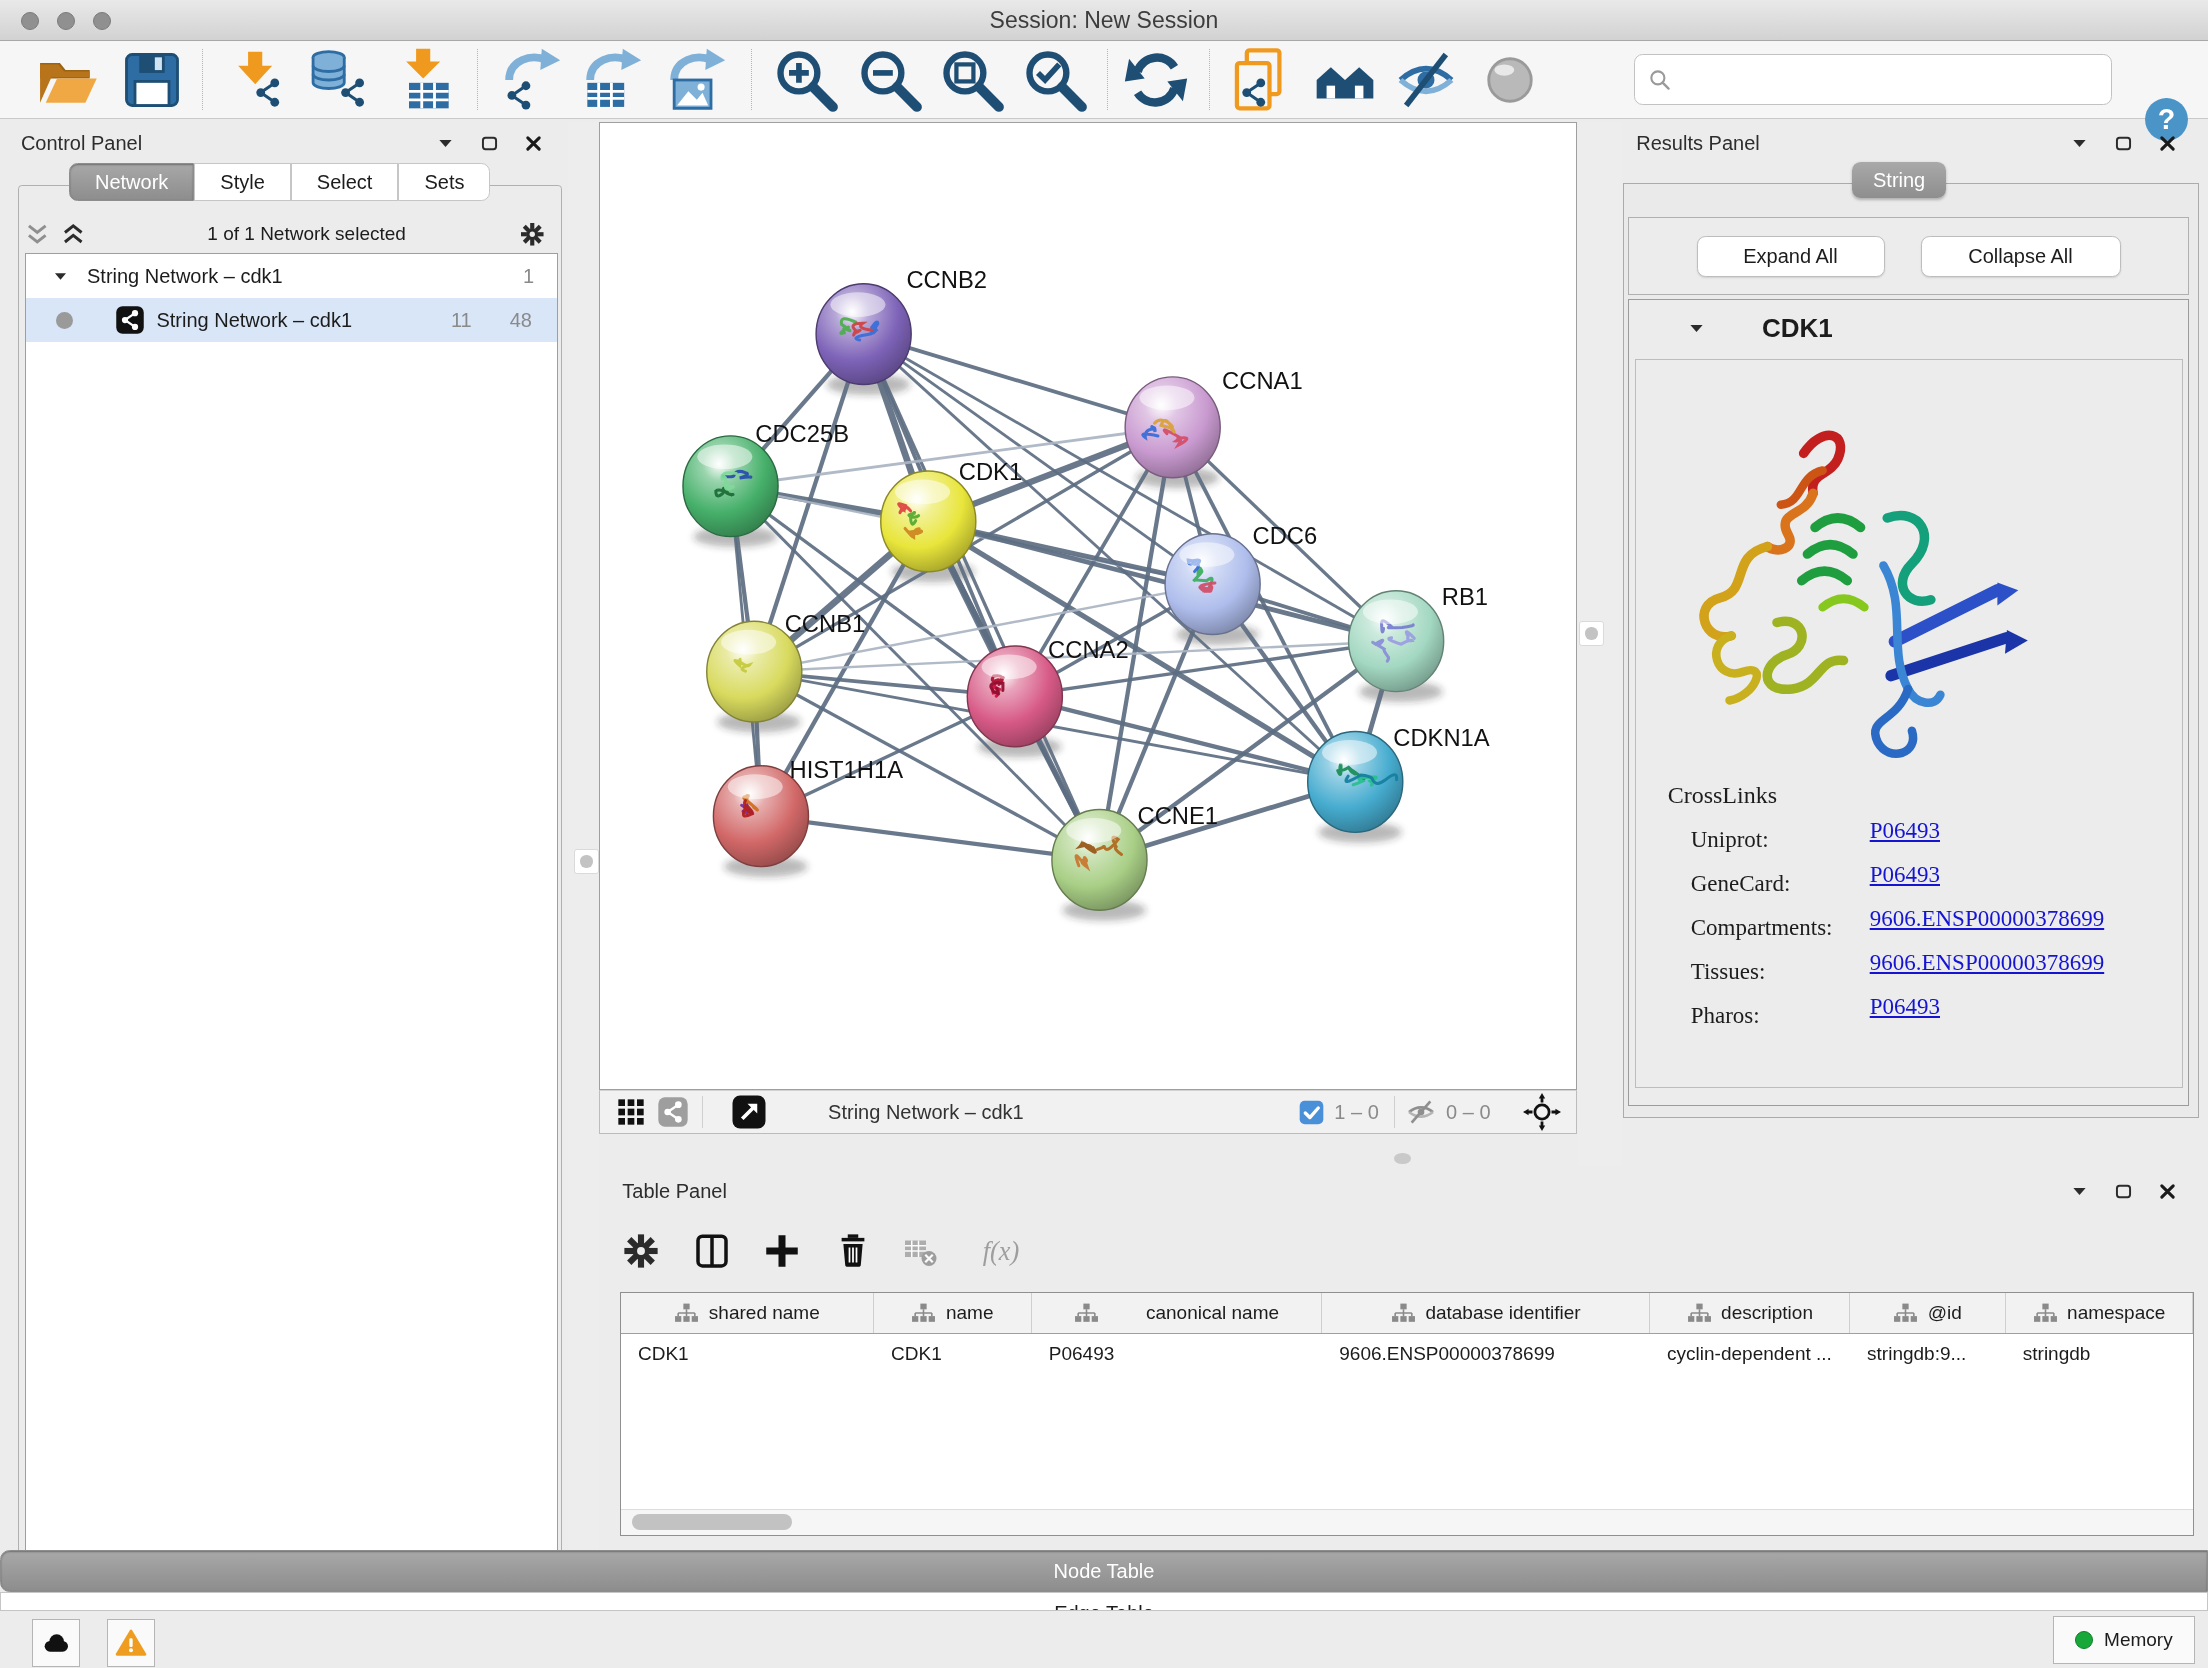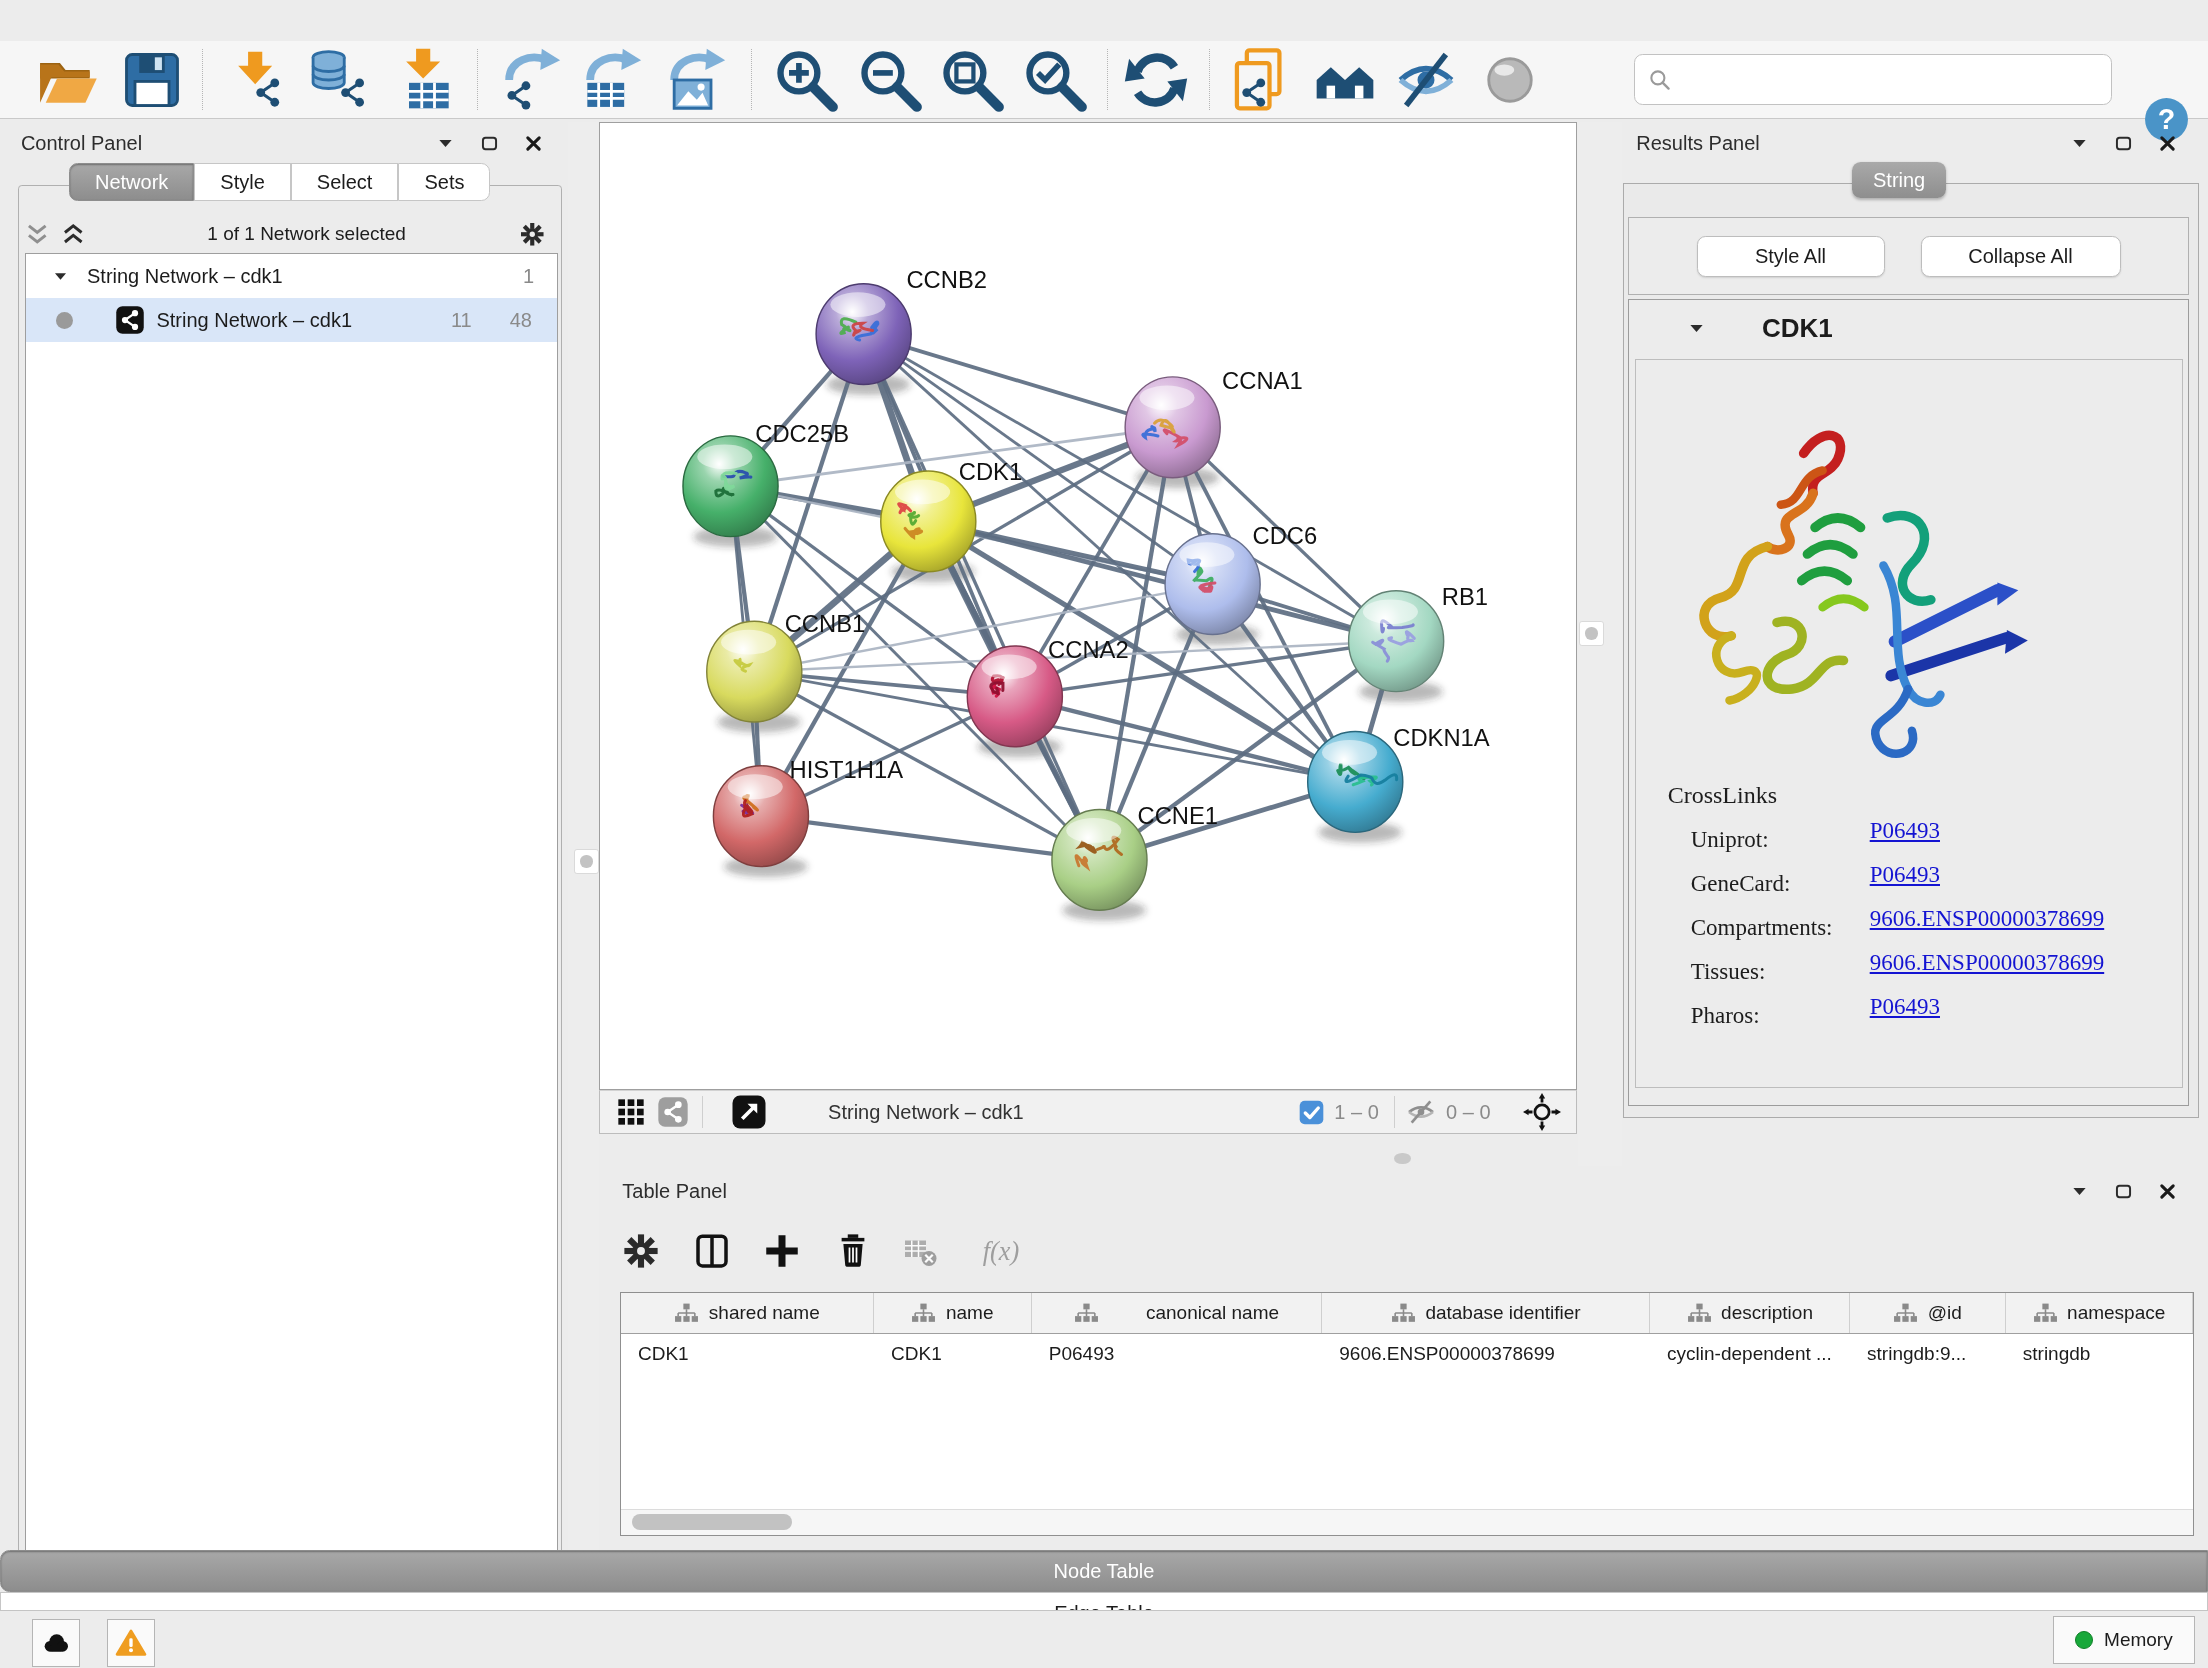--- a/index.html
+++ b/index.html
@@ -114,20 +114,26 @@
   .sb-btn .icon{width:32px;height:32px;}
   .memory{position:absolute;right:13.3px;top:4.8px;height:46px;background:#fafafa;border:1px solid #b5b5b5;
     display:flex;align-items:center;padding:0 21px;font-size:19px;gap:11.4px;}
   .memdot{width:16px;height:16px;border-radius:50%;background:#18a83a;border:1px solid #108028;}
 </style>
 </head>
 <body>
 
 <div id="app">
 
+  <div class="titlebar">
+    <span class="tl" style="left:21px"></span>
+    <span class="tl" style="left:57px"></span>
+    <span class="tl" style="left:93px"></span>
+    <div class="wtitle">Session: New Session</div>
+  </div>
 
   <div class="toolbar" id="toolbar">
     <div class="searchbox">
       <span class="sic icon">
           <svg viewBox="0 0 48 48" xmlns="http://www.w3.org/2000/svg">
             <circle cx="20" cy="20" r="11" fill="none" stroke="#9a9a9a" stroke-width="3.5"></circle>
             <line x1="28" y1="28" x2="38" y2="38" stroke="#9a9a9a" stroke-width="4" stroke-linecap="round"></line>
           </svg>
         </span>
       <input placeholder="" style="">
@@ -713,21 +719,21 @@
         </span>
       <span class="pic icon">
           <svg viewBox="0 0 48 48" xmlns="http://www.w3.org/2000/svg">
             <path d="M11 11 L37 37 M37 11 L11 37" stroke="#1a1a1a" stroke-width="7" stroke-linecap="round"></path>
           </svg>
         </span>
     </div>
     <div class="rp-outer"></div>
     <div class="rp-tab">String</div>
     <div class="rp-expbox">
-      <span class="btn" style="width:186px;height:39px">Style All</span>
+      <span class="btn" style="width:186px;height:39px">Expand All</span>
       <span class="btn" style="width:198px;height:39px">Collapse All</span>
     </div>
     <div class="rp-cdk">
       <div class="rp-cdk-head">
         <span class="rp-caret icon">
             <svg viewBox="0 0 48 48" xmlns="http://www.w3.org/2000/svg">
               <polygon points="10,16 38,16 24,32" fill="#2b2b2b"></polygon>
             </svg>
           </span>
         <span class="rp-gene">CDK1</span>

